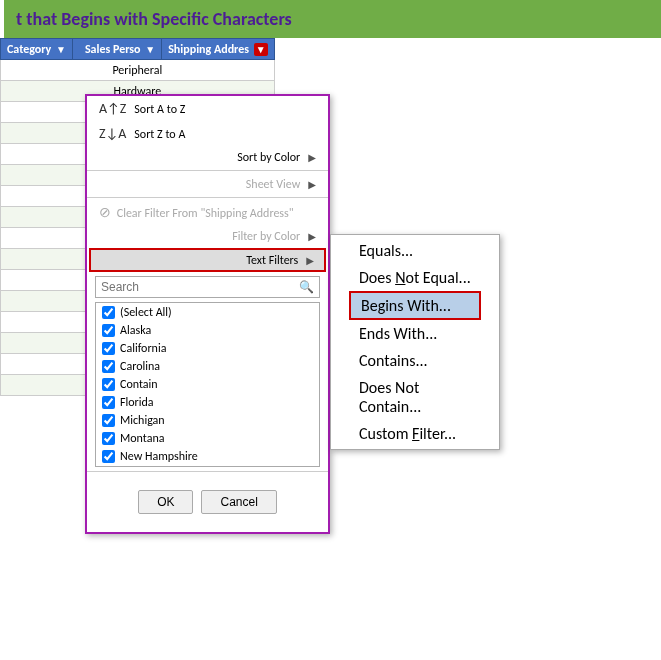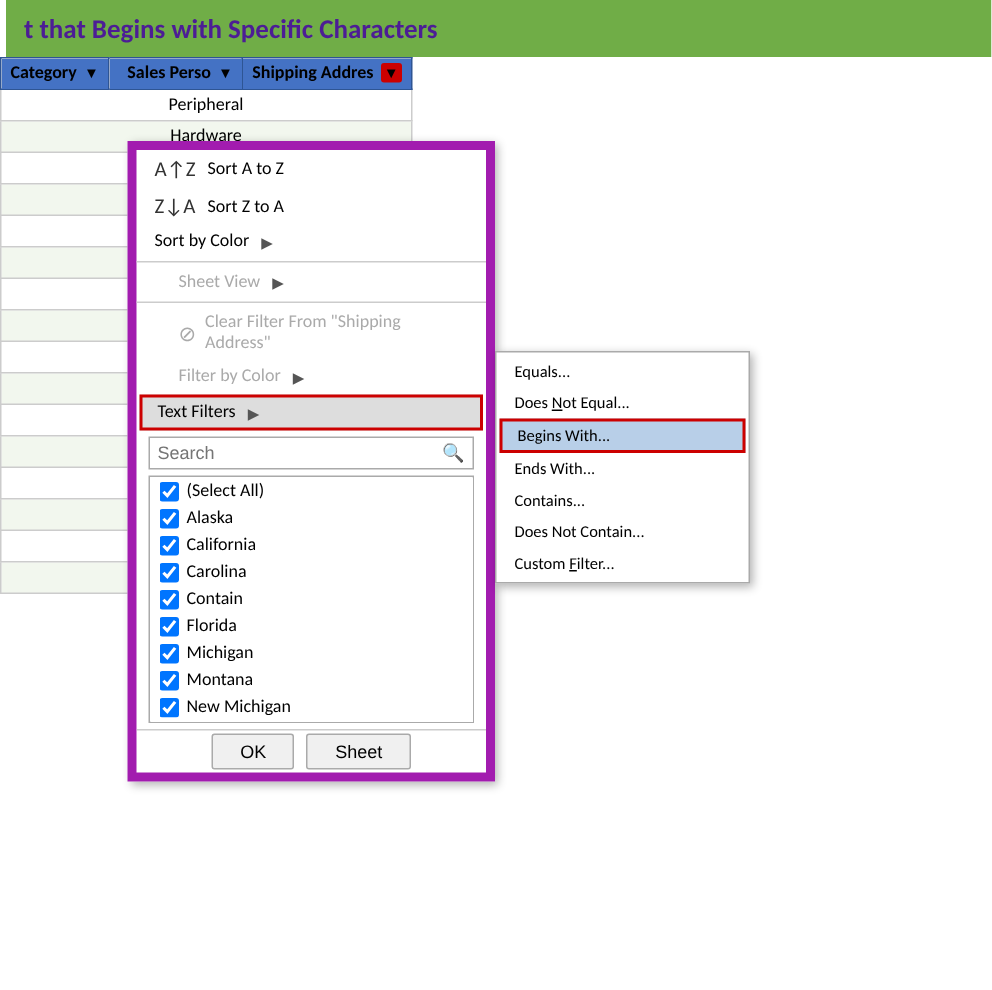--- a/index.html
+++ b/index.html
@@ -30,21 +30,21 @@
       width: 135px;
     }
 
     table {
       border-collapse: collapse;
       width: 135px;
     }
 
     th {
       background: #4472c4;
-      color: #000000;
+      color: #ffffff;
       font-weight: bold;
       border: 1px solid #2e5594;
       padding: 3px 6px;
       font-size: 12px;
       white-space: nowrap;
       position: relative;
       cursor: pointer;
     }
 
     th .filter-btn {
@@ -68,21 +68,21 @@
     .col-category { width: 85px; }
     .col-sales { width: 90px; padding-left: 12px; }
     .col-shipping { width: 120px; }
 
     
     .dropdown-panel {
       position: absolute;
       top: 56px;
       left: 85px;
       background: #fff;
-      border: 6px solid #a21caf;
+      border: 2px solid #a21caf;
       box-shadow: 2px 2px 6px rgba(0,0,0,0.3);
       width: 245px;
       z-index: 10;
       font-size: 12px;
     }
 
     .menu-item {
       padding: 4px 12px;
       display: flex;
       align-items: center;
@@ -91,25 +91,24 @@
     }
 
     .menu-item .sort-icon {
       font-size: 14px;
       color: #333;
     }
 
     .menu-item.disabled {
       color: #aaa;
       cursor: default;
-      margin-left: 16px;
     }
 
     .menu-item.has-arrow {
-      justify-content: flex-start;
+      justify-content: flex-end;
     }
 
     .menu-item.has-arrow .arrow {
       font-size: 10px;
       color: #555;
     }
 
     .menu-item.highlighted {
       background: #ddd;
       border: 2px solid #c00;
@@ -166,21 +165,21 @@
       margin: 0;
       width: 13px;
       height: 13px;
     }
 
     
     .dropdown-footer {
       display: flex;
       justify-content: center;
       gap: 8px;
-      padding: 2px;
+      padding: 18px;
       border-top: 1px solid #ccc;
     }
 
     .btn {
       padding: 4px 18px;
       font-size: 12px;
       border: 1px solid #aaa;
       background: #f0f0f0;
       cursor: pointer;
       border-radius: 2px;
@@ -189,22 +188,22 @@
     
     .submenu {
       position: absolute;
       top: 196px;
       left: 330px;
       background: #fff;
       border: 1px solid #aaa;
       box-shadow: 2px 2px 6px rgba(0,0,0,0.3);
       width: 170px;
       z-index: 20;
-      font-size: 11px;
-      padding: 2px 0;
+      font-size: 16px;
+      padding: 2px 16px;
     }
 
     .submenu-item {
       padding: 4px 12px;
       cursor: pointer;
     }
 
     .submenu-item.highlighted {
       background: #b8cfe8;
       border: 2px solid #c00;
@@ -369,28 +368,28 @@
         <div class="check-item">
           <input type="checkbox" checked="" style="">
           <span>Michigan</span>
         </div>
         <div class="check-item">
           <input type="checkbox" checked="" style="">
           <span>Montana</span>
         </div>
         <div class="check-item">
           <input type="checkbox" checked="" style="">
-          <span>New Michigan</span>
+          <span>New Hampshire</span>
         </div>
         <div class="check-item"></div>
       </div>
 
     <div class="dropdown-footer">
       <button class="btn">OK</button>
-      <button class="btn">Sheet</button>
+      <button class="btn">Cancel</button>
     </div>
   </div>
 
   <div class="submenu">
     <div class="submenu-item">
       <span>Equals...</span>
     </div>
     <div class="submenu-item">
       <span>Does <span class="underline">N</span>ot Equal...</span>
     </div>

